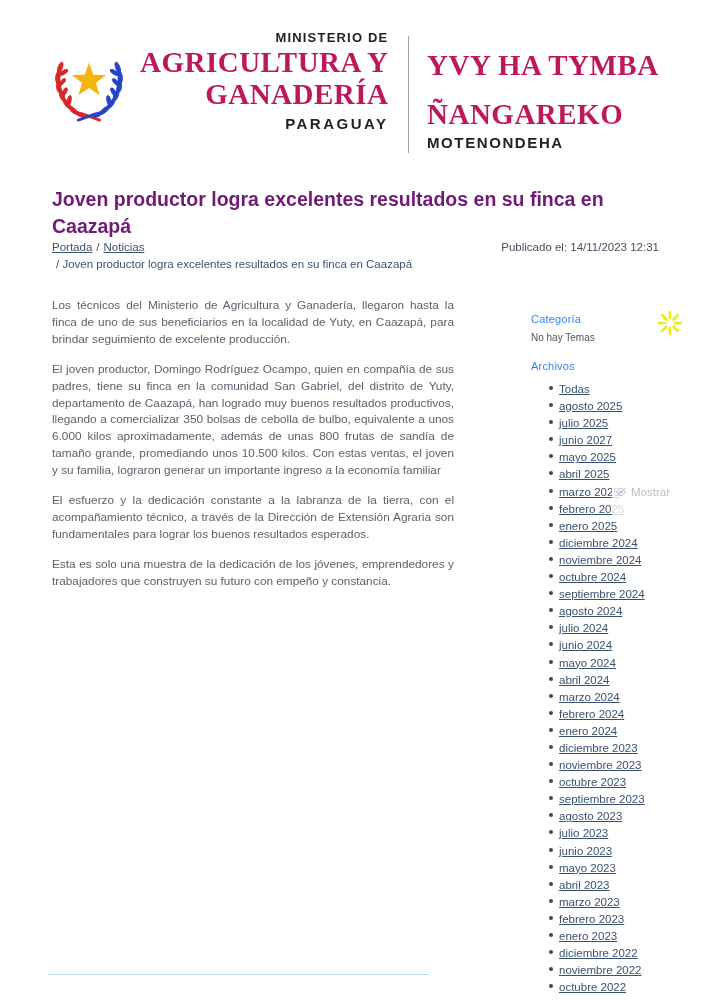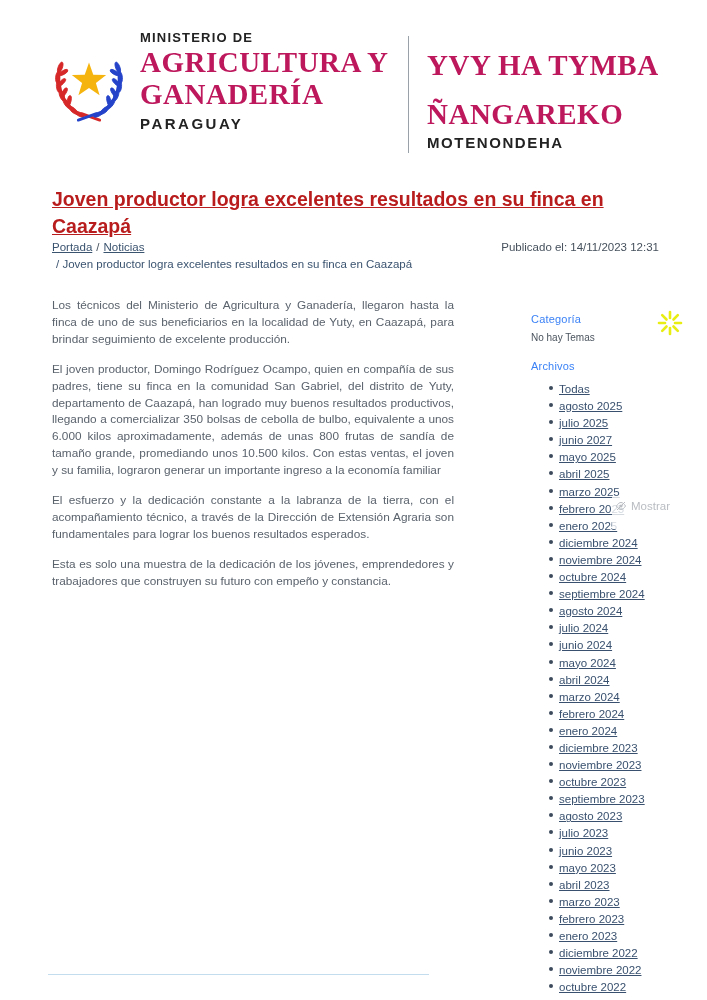--- a/index.html
+++ b/index.html
@@ -5,40 +5,40 @@
   * { margin:0; padding:0; box-sizing:border-box; }
   html,body { background:#fff; }
   .page {
     position:relative; width:707px; height:1000px; margin:0 auto;
     background:#ffffff; overflow:hidden;
     font-family:"Liberation Sans", sans-serif;
     -webkit-font-smoothing:antialiased;
   }
 
   
-  .header { position:absolute; left:52px; top:26px; display:flex; align-items:flex-start; }
+  .header { position:absolute; left:52px; top:26px; display:flex; align-items:flex-start;text-align:right; }
   .emblem { margin-top:16px; }
   .logo-left-text { margin-left:14px; color:#1b1b1b; }
   .logo-small { font-size:13px; font-weight:700; letter-spacing:1.2px; color:#222; }
   .logo-serif { font-family:"Liberation Serif", serif; font-weight:700; font-size:29px; line-height:29px; color:#be185d; letter-spacing:.5px; }
   .logo-left-text .logo-small.top { margin-top:4px; }
   .logo-left-text .logo-serif { margin-top:3px; }
   .logo-left-text .logo-small.bottom { margin-top:6px; font-size:15px; letter-spacing:2.5px; }
 
   .header-divider { position:absolute; left:408px; top:36px; width:1px; height:117px; background:#9aa1a8; }
 
   .logo-right-text { position:absolute; left:427px; top:31px; }
   .logo-right-text .logo-small.top { letter-spacing:1.5px; }
   .logo-right-text .logo-serif { margin-top:20px; }
   .logo-right-text .logo-small.bottom { margin-top:5px; font-size:15px; letter-spacing:1.6px; }
 
   
   .article-title {
     position:absolute; left:52px; top:186px; width:580px;
-    font-size:19.5px; line-height:27px; font-weight:700; color:#b91c1c;text-decoration:underline;
+    font-size:19.5px; line-height:27px; font-weight:700; color:#701a75;
   }
   .crumb-row { position:absolute; left:52px; top:241px; width:607px; font-size:11.5px; color:#45505c; }
   .crumb-row a { color:#3a536f; text-decoration:underline; cursor:pointer; }
   .crumb-sep { margin:0 4px; color:#45505c; }
   .published { position:absolute; right:0; top:0; font-size:11.5px; color:#45505c; }
   .crumb-line2 { position:absolute; left:56px; top:258px; width:480px; font-size:11.5px; color:#3a536f; }
 
   
   .body-col { position:absolute; left:52px; top:297px; width:402px; }
   .body-col p {
@@ -56,21 +56,21 @@
   .archives-list li::before {
     content:""; position:absolute; left:0; top:6px; width:4px; height:4px;
     border-radius:50%; background:#3c4a5c;
   }
   .archives-list a { font-size:11.5px; color:#39516f; text-decoration:underline; cursor:pointer; }
 
   .spinner { position:absolute; left:657px; top:310px; }
 
   
   .mostrar {
-    position:absolute; left:612px; top:497px; width:72px; height:32px;
+    position:absolute; left:612px; top:483px; width:72px; height:32px;
     background:rgba(255,255,255,0.78); cursor:pointer;
   }
   .mostrar-inner { display:flex; align-items:center; gap:4px; padding-top:3px; padding-left:3px; }
   .mostrar-inner span { font-size:11.5px; color:#b9bdc2; }
 
   .bottom-divider { position:absolute; left:48px; top:974px; width:381px; height:1px; background:#c3ddee; }
 </style>
 </head>
 <body>
 

